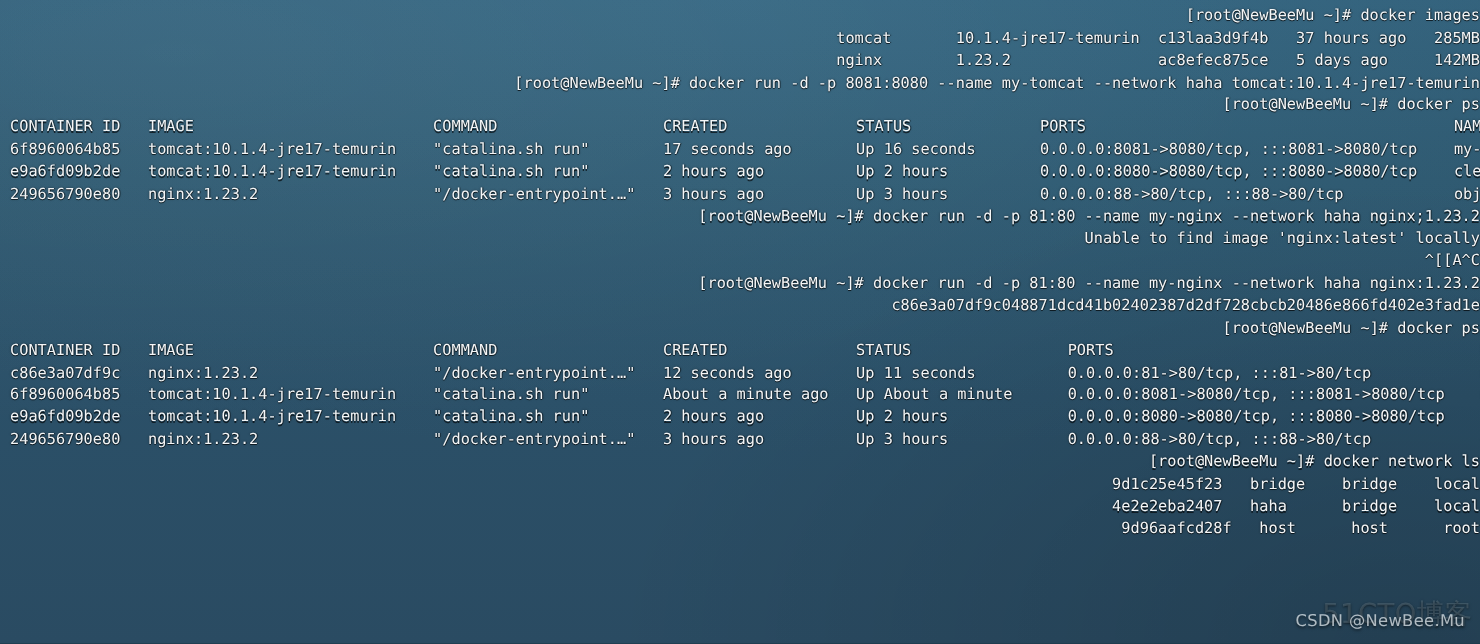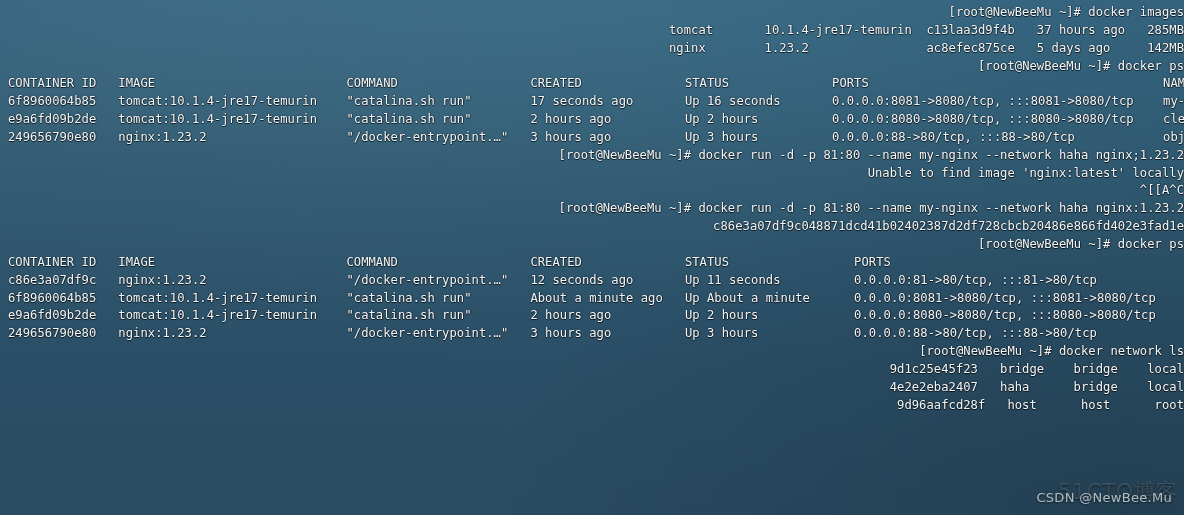--- a/index.html
+++ b/index.html
@@ -74,20 +74,21 @@
   .watermark .fg { position: relative; margin-top: 44px; }
 </style>
 </head>
 <body>
 
 <div id="terminal">
   <div id="screen">
       <div class="line">[root@NewBeeMu ~]# docker images</div>
       <div class="line">tomcat       10.1.4-jre17-temurin  c13laa3d9f4b   37 hours ago   285MB</div>
       <div class="line">nginx        1.23.2                ac8efec875ce   5 days ago     142MB</div>
+      <div class="line">[root@NewBeeMu ~]# docker run -d -p 8081:8080 --name my-tomcat --network haha tomcat:10.1.4-jre17-temurin</div>
       <div class="line">[root@NewBeeMu ~]# docker ps</div>
       <div class="line">CONTAINER ID   IMAGE                          COMMAND                  CREATED              STATUS              PORTS                                        NAMES</div>
       <div class="line">6f8960064b85   tomcat:10.1.4-jre17-temurin    "catalina.sh run"        17 seconds ago       Up 16 seconds       0.0.0.0:8081-&gt;8080/tcp, :::8081-&gt;8080/tcp    my-tomcat</div>
       <div class="line">e9a6fd09b2de   tomcat:10.1.4-jre17-temurin    "catalina.sh run"        2 hours ago          Up 2 hours          0.0.0.0:8080-&gt;8080/tcp, :::8080-&gt;8080/tcp    clever_davinci</div>
       <div class="line">249656790e80   nginx:1.23.2                   "/docker-entrypoint.…"   3 hours ago          Up 3 hours          0.0.0.0:88-&gt;80/tcp, :::88-&gt;80/tcp            objective_keldysh</div>
       <div class="line">[root@NewBeeMu ~]# docker run -d -p 81:80 --name my-nginx --network haha nginx;1.23.2</div>
       <div class="line">Unable to find image 'nginx:latest' locally</div>
       <div class="line">^[[A^C</div>
       <div class="line">[root@NewBeeMu ~]# docker run -d -p 81:80 --name my-nginx --network haha nginx:1.23.2</div>
       <div class="line">c86e3a07df9c048871dcd41b02402387d2df728cbcb20486e866fd402e3fad1e</div>

